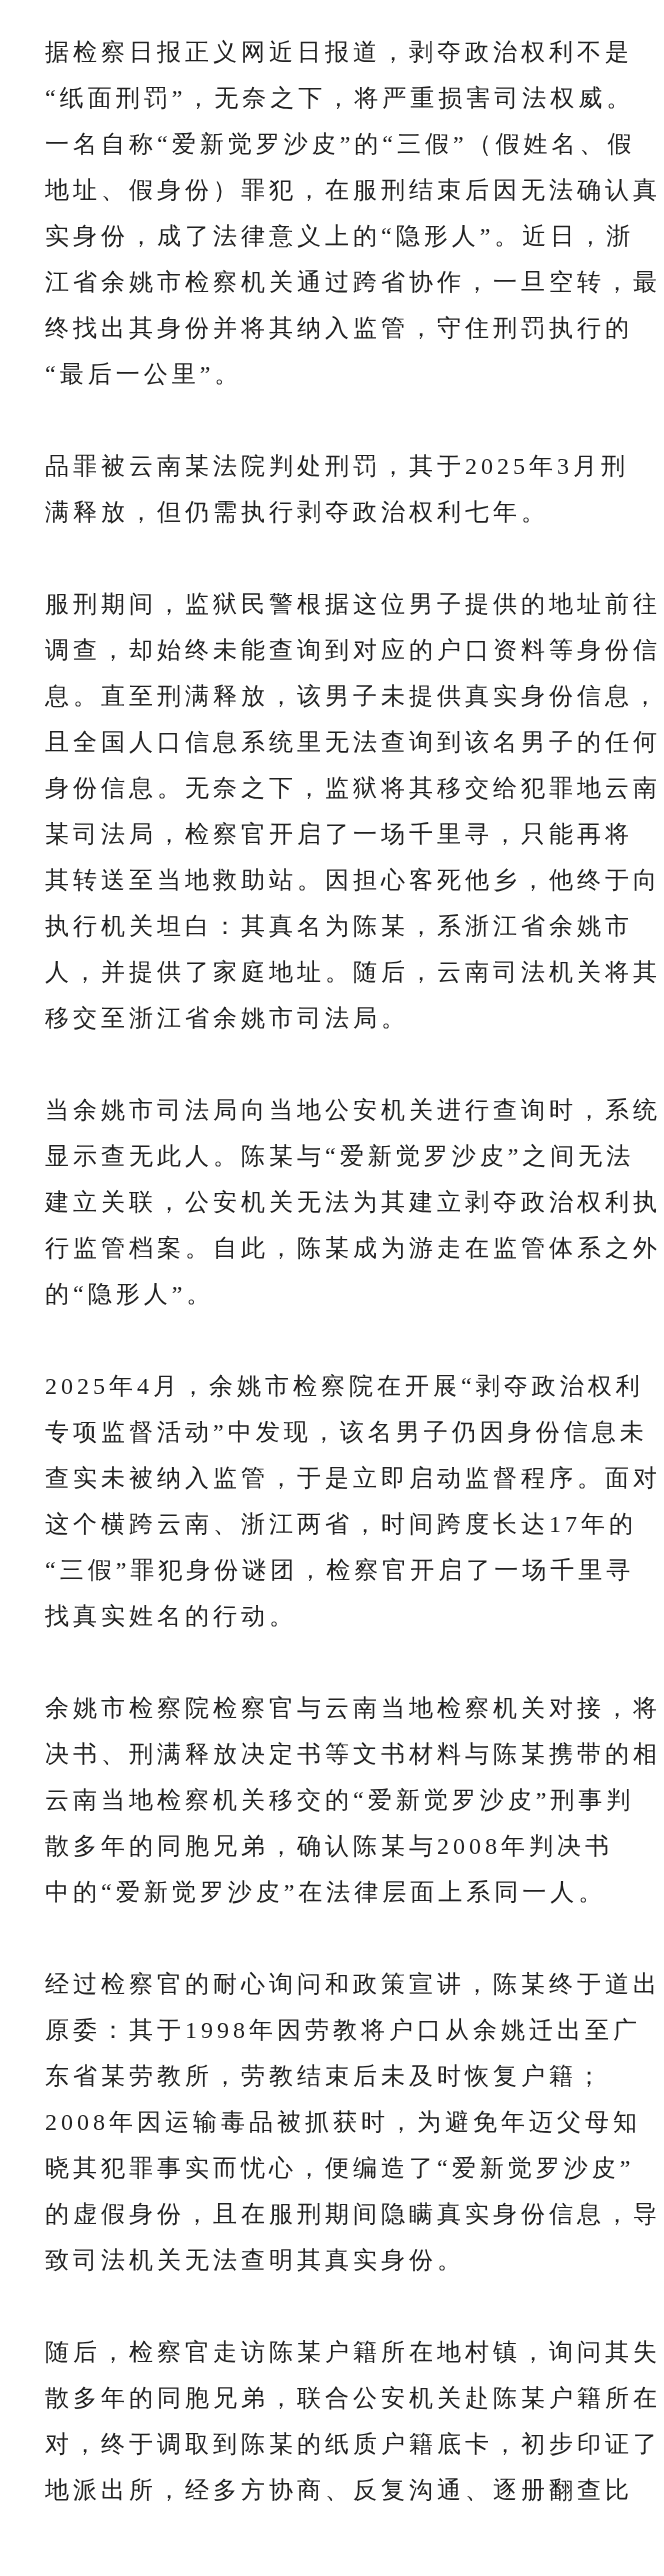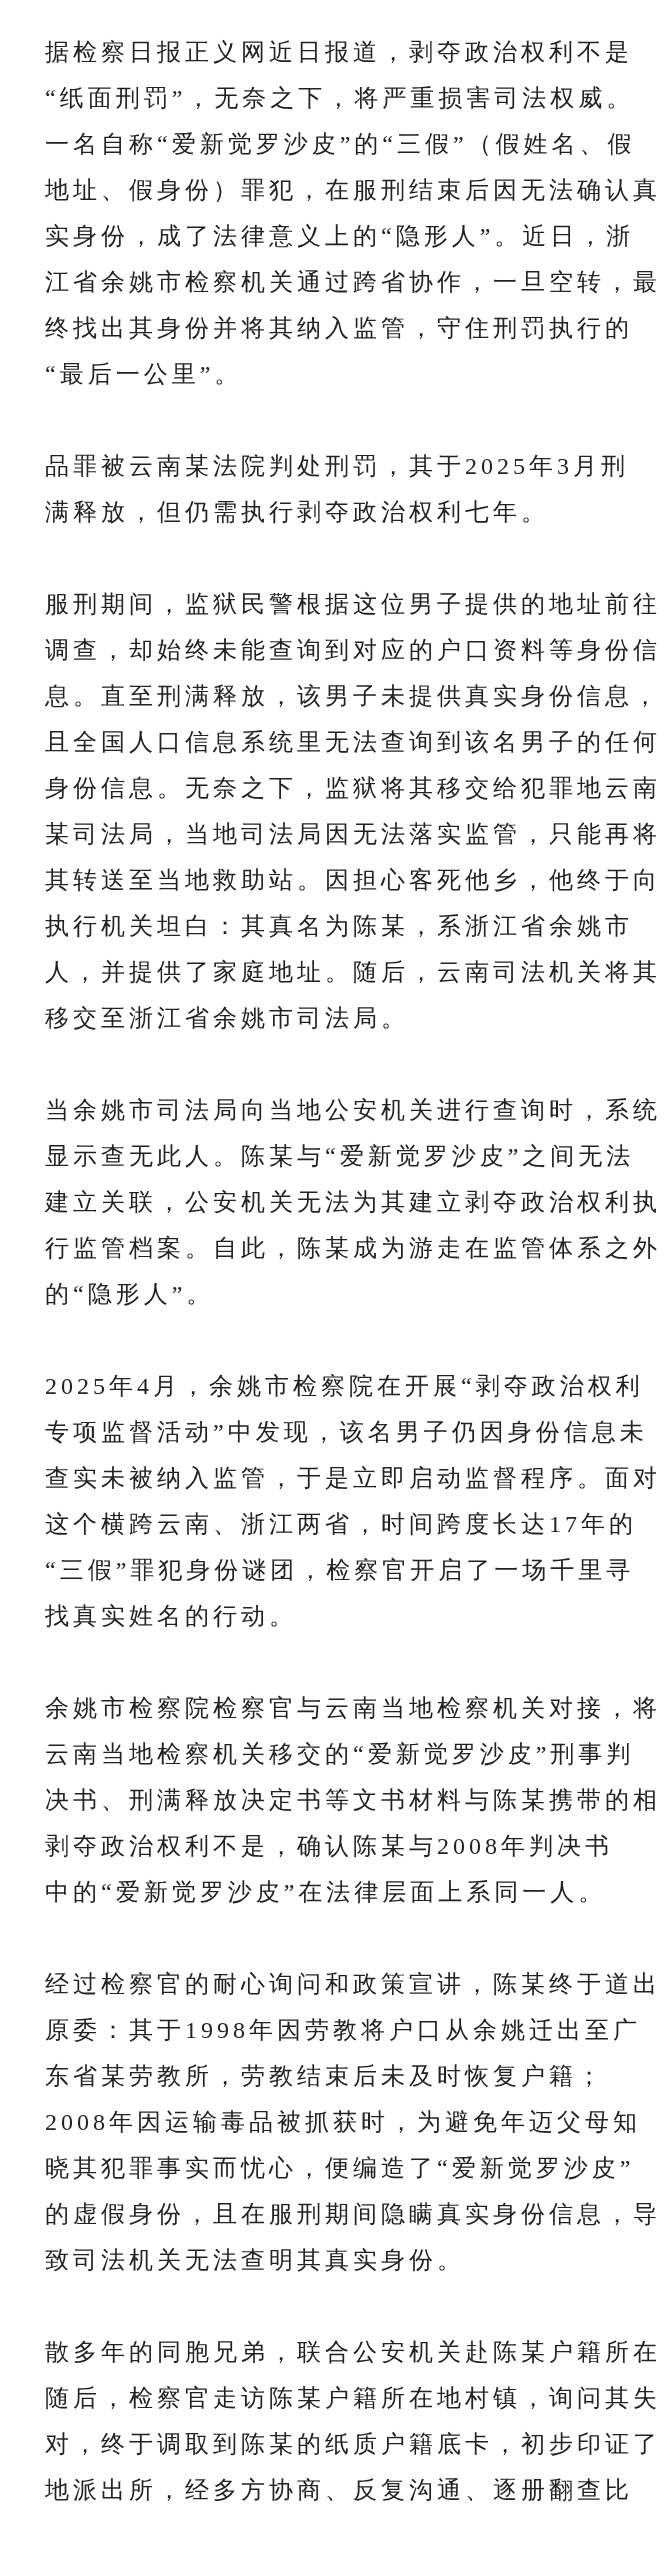--- a/index.html
+++ b/index.html
@@ -51,21 +51,21 @@
     <p class="para">
       <span class="line">品罪被云南某法院判处刑罚，其于2025年3月刑</span>
       <span class="line">满释放，但仍需执行剥夺政治权利七年。</span>
     </p>
     <p class="para">
       <span class="line">服刑期间，监狱民警根据这位男子提供的地址前往</span>
       <span class="line">调查，却始终未能查询到对应的户口资料等身份信</span>
       <span class="line">息。直至刑满释放，该男子未提供真实身份信息，</span>
       <span class="line">且全国人口信息系统里无法查询到该名男子的任何</span>
       <span class="line">身份信息。无奈之下，监狱将其移交给犯罪地云南</span>
-      <span class="line">某司法局，当地司法局因无法落实监管，只能再将</span>
+      <span class="line">某司法局，检察官开启了一场千里寻，只能再将</span>
       <span class="line">其转送至当地救助站。因担心客死他乡，他终于向</span>
       <span class="line">执行机关坦白：其真名为陈某，系浙江省余姚市</span>
       <span class="line">人，并提供了家庭地址。随后，云南司法机关将其</span>
       <span class="line">移交至浙江省余姚市司法局。</span>
     </p>
     <p class="para">
       <span class="line">当余姚市司法局向当地公安机关进行查询时，系统</span>
       <span class="line">显示查无此人。陈某与“爱新觉罗沙皮”之间无法</span>
       <span class="line">建立关联，公安机关无法为其建立剥夺政治权利执</span>
       <span class="line">行监管档案。自此，陈某成为游走在监管体系之外</span>
@@ -74,34 +74,34 @@
     <p class="para">
       <span class="line">2025年4月，余姚市检察院在开展“剥夺政治权利</span>
       <span class="line">专项监督活动”中发现，该名男子仍因身份信息未</span>
       <span class="line">查实未被纳入监管，于是立即启动监督程序。面对</span>
       <span class="line">这个横跨云南、浙江两省，时间跨度长达17年的</span>
       <span class="line">“三假”罪犯身份谜团，检察官开启了一场千里寻</span>
       <span class="line">找真实姓名的行动。</span>
     </p>
     <p class="para">
       <span class="line">余姚市检察院检察官与云南当地检察机关对接，将</span>
+      <span class="line">决书、刑满释放决定书等文书材料与陈某携带的相</span>
       <span class="line">云南当地检察机关移交的“爱新觉罗沙皮”刑事判</span>
-      <span class="line">决书、刑满释放决定书等文书材料与陈某携带的相</span>
-      <span class="line">剥夺政治权利不是，确认陈某与2008年判决书</span>
+      <span class="line">散多年的同胞兄弟，确认陈某与2008年判决书</span>
       <span class="line">中的“爱新觉罗沙皮”在法律层面上系同一人。</span>
     </p>
     <p class="para">
       <span class="line">经过检察官的耐心询问和政策宣讲，陈某终于道出</span>
       <span class="line">原委：其于1998年因劳教将户口从余姚迁出至广</span>
       <span class="line">东省某劳教所，劳教结束后未及时恢复户籍；</span>
       <span class="line">2008年因运输毒品被抓获时，为避免年迈父母知</span>
       <span class="line">晓其犯罪事实而忧心，便编造了“爱新觉罗沙皮”</span>
       <span class="line">的虚假身份，且在服刑期间隐瞒真实身份信息，导</span>
       <span class="line">致司法机关无法查明其真实身份。</span>
     </p>
     <p class="para">
+      <span class="line">随后，检察官走访陈某户籍所在地村镇，询问其失</span>
       <span class="line">散多年的同胞兄弟，联合公安机关赴陈某户籍所在</span>
-      <span class="line">随后，检察官走访陈某户籍所在地村镇，询问其失</span>
       <span class="line">对，终于调取到陈某的纸质户籍底卡，初步印证了</span>
       <span class="line">地派出所，经多方协商、反复沟通、逐册翻查比</span>
     </p>
   </div>
 
 
 </body></html>

